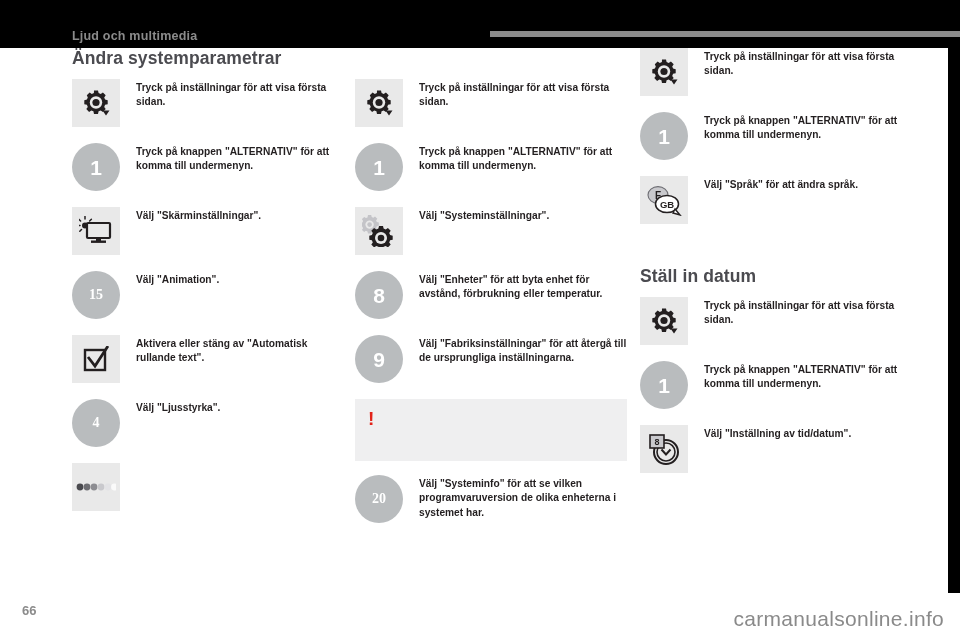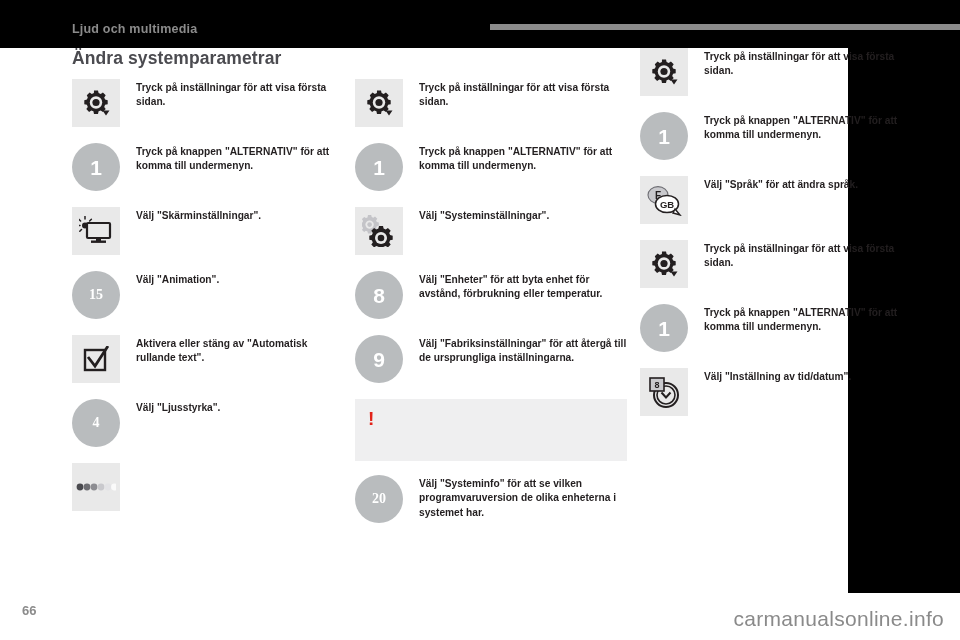--- a/index.html
+++ b/index.html
@@ -6,41 +6,41 @@
   html, body {
     margin: 0; padding: 0;
     width: 960px; height: 640px;
     background: #000;
     font-family: "Liberation Sans", sans-serif;
     overflow: hidden;
   }
 
   
   #header {
-    position: absolute; left: 0; top: 0;
+    position: absolute; left: 0; top: 7px;
     width: 960px; height: 48px;
     background: #000;
   }
   #header-title {
     position: absolute; left: 72px; top: 22px;
     font-size: 12.5px; font-weight: bold;
     color: #8b8b8b;
     letter-spacing: .2px;
     white-space: nowrap;
   }
   #header-rule {
     position: absolute; left: 490px; top: 24px;
     width: 470px; height: 6px;
     background: #8b8b8b;
   }
 
   
   #page {
     position: absolute; left: 0; top: 48px;
-    width: 848px; height: 545px;
+    width: 948px; height: 545px;
     background: #fff;
   }
 
   .column { position: absolute; top: 0; }
   #col-left   { left: 72px;  width: 270px; }
   #col-mid    { left: 355px; width: 272px; }
   #col-right  { left: 640px; width: 272px; }
 
   .section-title {
     font-size: 17.5px; font-weight: bold;
@@ -295,20 +295,21 @@
             <text x="13" y="15" font-family="Liberation Sans, sans-serif" font-size="10" font-weight="bold" fill="#231f20" text-anchor="middle">F</text>
             <ellipse cx="22" cy="20" rx="11.5" ry="8.6" fill="#fff" stroke="#231f20" stroke-width="1.5"></ellipse>
             <path d="M30 25l5 6-7-2z" fill="#fff" stroke="#231f20" stroke-width="1.4"></path>
             <text x="22" y="24" font-family="Liberation Sans, sans-serif" font-size="9.5" font-weight="bold" fill="#231f20" text-anchor="middle">GB</text>
           </g>
         </svg>
       </div>
       <div class="step-text">Välj "Språk" för att ändra språk.</div>
     </div>
 
+    <div class="section-title spaced">Ställ in datum</div>
 
     <div class="step">
       <div class="tile">
         <svg width="30" height="30" viewBox="0 0 30 30">
           <path d="M13 2.5h4l.6 2.6 2.1.9 2.2-1.5 2.8 2.8-1.5 2.2.9 2.1 2.6.6v4l-2.6.6-.9 2.1 1.5 2.2-2.8 2.8-2.2-1.5-2.1.9-.6 2.6h-4l-.6-2.6-2.1-.9-2.2 1.5-2.8-2.8 1.5-2.2-.9-2.1-2.6-.6v-4l2.6-.6.9-2.1L5.8 7.3l2.8-2.8 2.2 1.5 2.1-.9z" fill="#231f20"></path>
           <circle cx="15" cy="14.5" r="6.2" fill="#e9e9e9"></circle>
           <circle cx="15" cy="14.5" r="3.6" fill="#231f20"></circle>
           <path d="M21.5 22.5h7l-3.5 5z" fill="#231f20"></path>
         </svg>
       </div>

